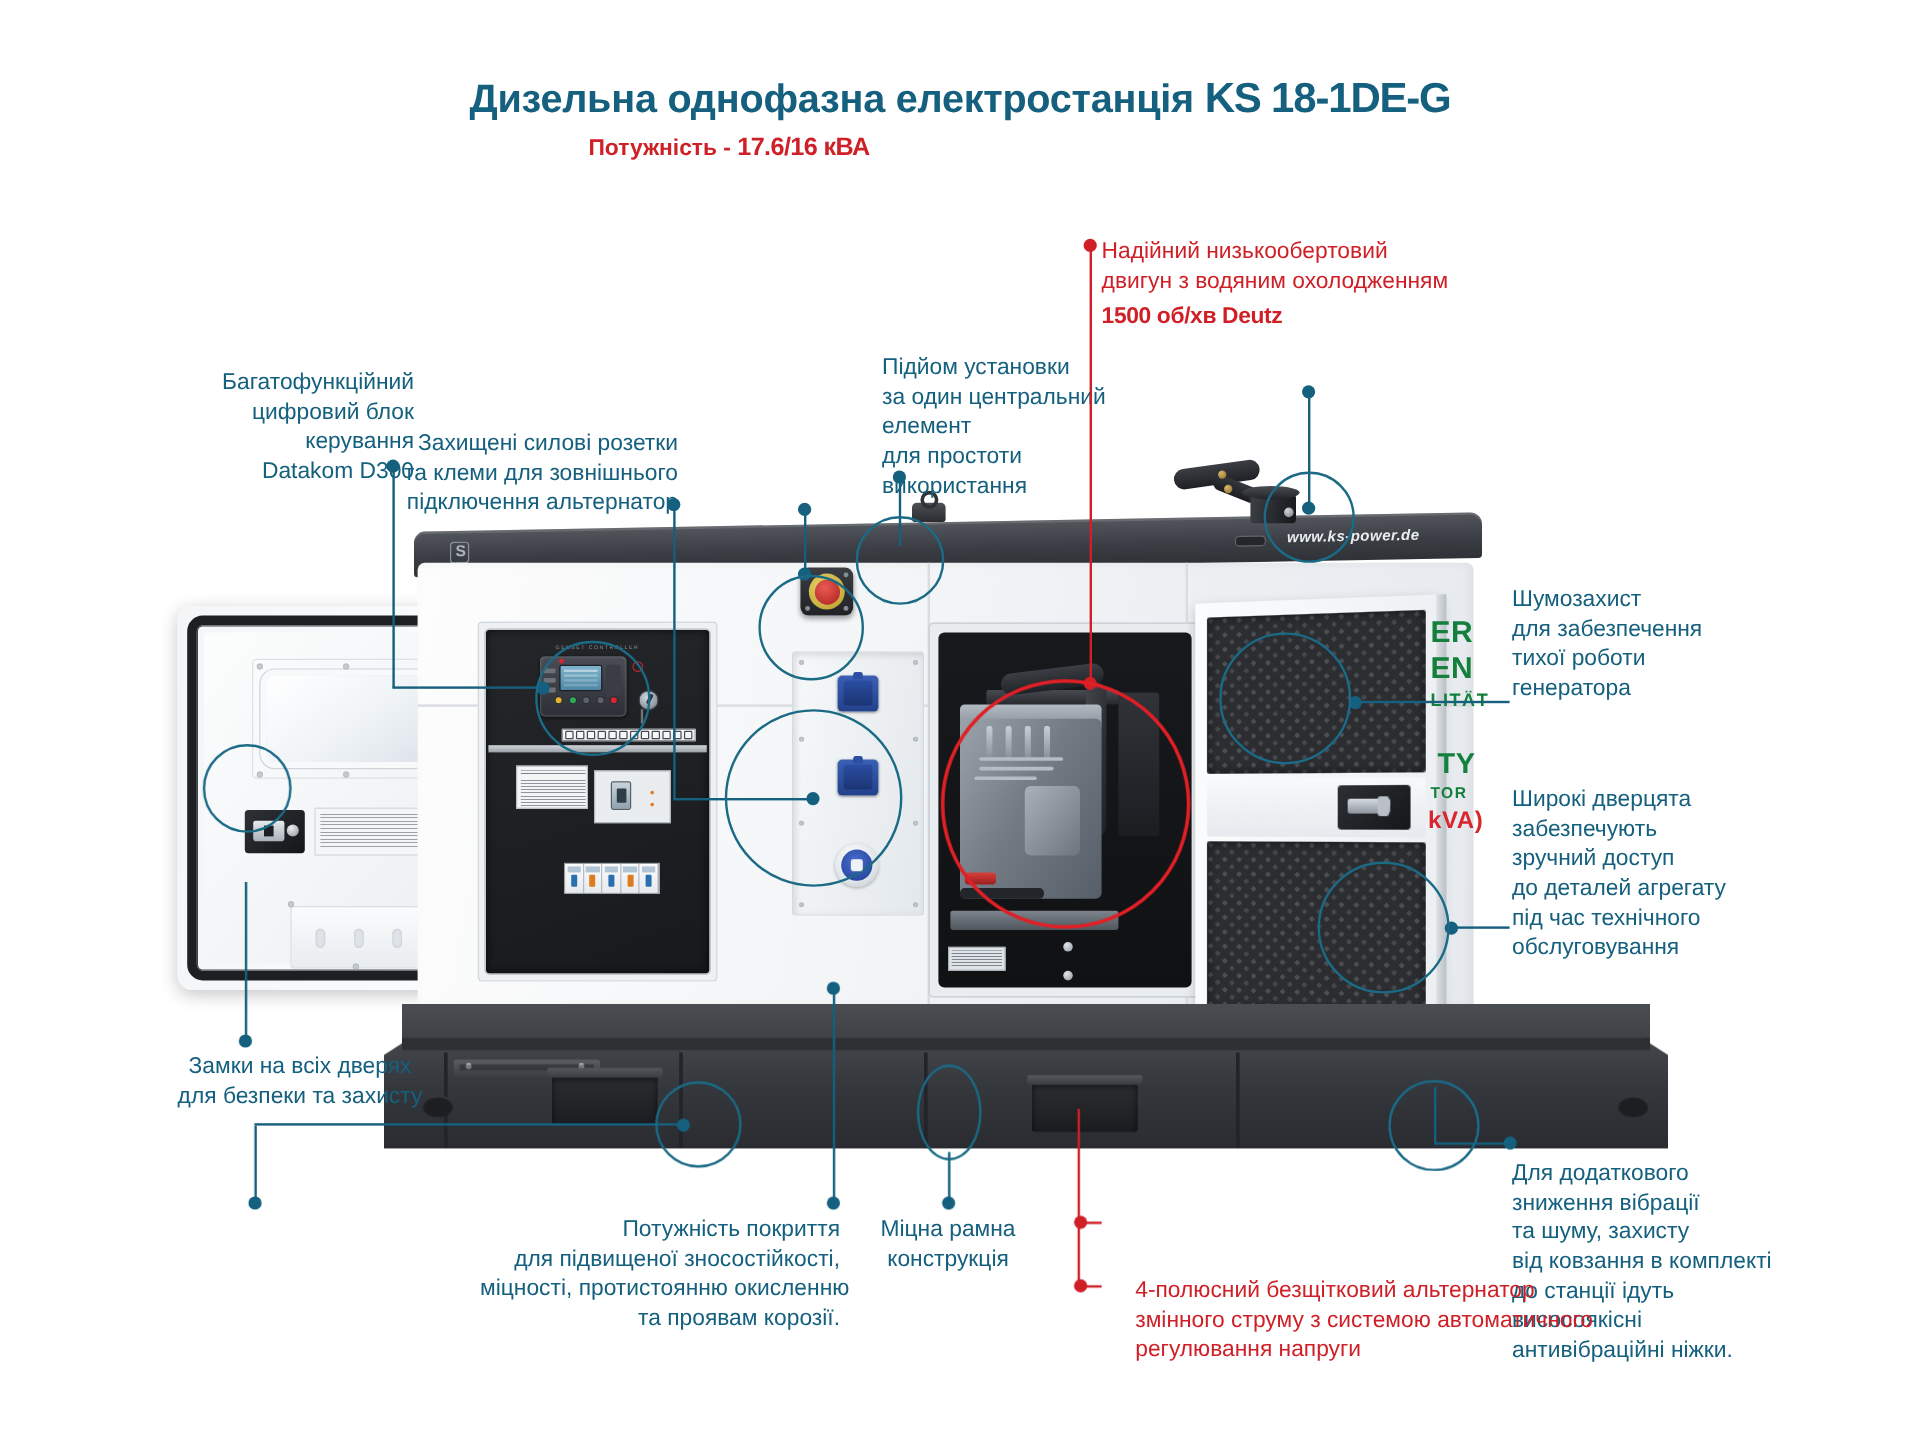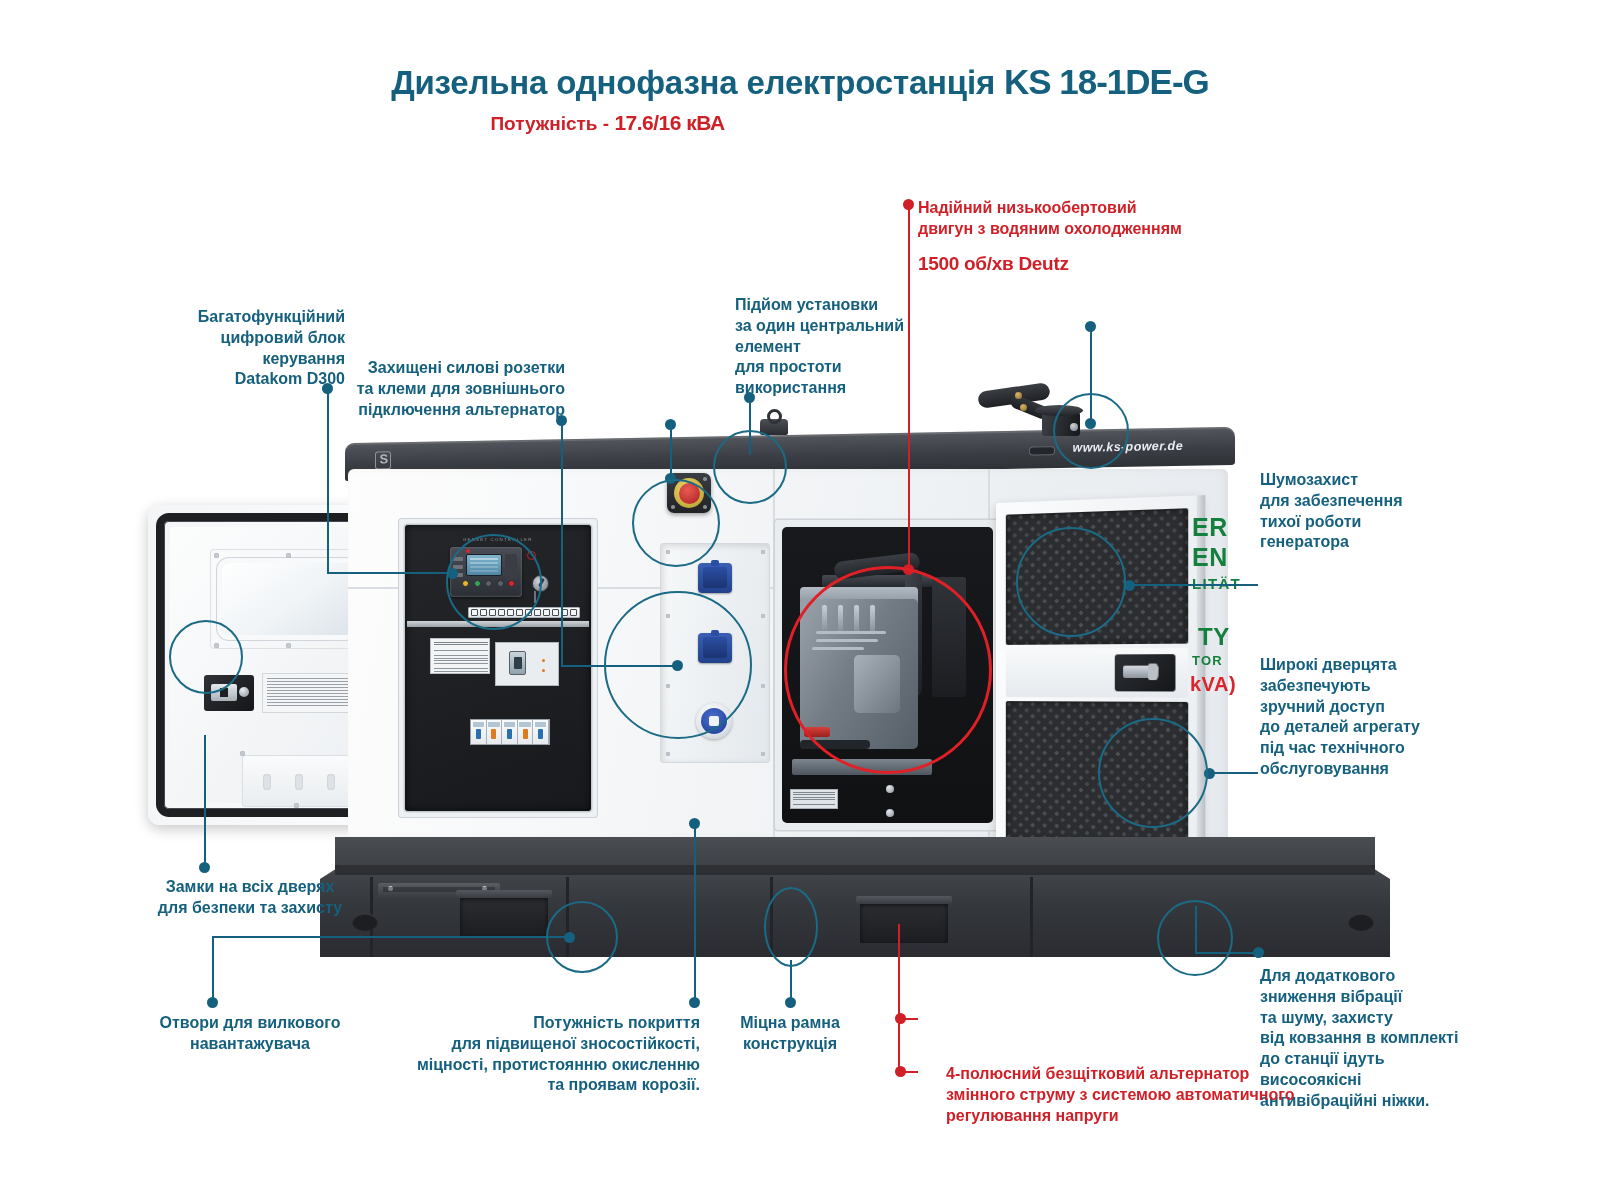--- a/index.html
+++ b/index.html
@@ -15,21 +15,21 @@
   .title-wrap { position:absolute; left:0; top:62px; width:1600px; text-align:center; }
   .title-main {
     font-size: 33px; font-weight: 700; color:#15607e; letter-spacing:-0.2px;
     font-family:"Liberation Sans", sans-serif; white-space:nowrap;
   }
   .title-model { font-weight:800; color:#15607e; font-size:35px; letter-spacing:-1px; }
   .subtitle { margin-top:9px; font-size:19px; color:#cf2027; font-weight:600; padding-right:385px;}
   .sub-val { font-weight:800; font-size:21px; letter-spacing:-0.5px;}
 
   
-  .cal { position:absolute; color:#15607e; font-size:16px; line-height:1.30; font-weight:700; white-space:pre; }
+  .cal { position:absolute; color:#15607e; font-size:19px; line-height:1.30; font-weight:400; white-space:pre; }
   .cal.red { color:#d01f26; }
   .cal.r { text-align:right; }
   .cal.l { text-align:left; }
   .cal.c { text-align:center; }
   .big-red { font-size:19px; font-weight:800; letter-spacing:-0.3px; }
 
   
   .ln { position:absolute; background:#15607e; }
   .ln.red { background:#d01f26; }
   .dot { position:absolute; width:11px; height:11px; border-radius:50%; background:#15607e; }
@@ -562,21 +562,21 @@
   <div class="dot red" style="left:903px; top:199px"></div>
   <div class="ln red" style="left:908px; top:205px; width:2px; height:365px;"></div>
   <div class="dot red" style="left:903px; top:564px"></div>
   <div class="ring red" style="left:784px; top:566px; width:208px; height:208px;"></div>
 
   <div class="dot" style="left:1085px; top:321px"></div>
   <div class="ln" style="left:1090px; top:327px; width:2px; height:96px;"></div>
   <div class="dot" style="left:1085px; top:418px"></div>
   <div class="ring" style="left:1053px; top:393px; width:76px; height:76px;"></div>
 
-  <div class="cal l" style="left:1260px; top:470px; width:200px;">Шумозахист
+  <div class="cal l" style="left:1260px; top:488px; width:200px;">Шумозахист
 для забезпечення
 тихої роботи
 генератора</div>
   <div class="ln" style="left:1130px; top:584px; width:128px; height:2px;"></div>
   <div class="dot" style="left:1124px; top:580px"></div>
   <div class="ring" style="left:1016px; top:527px; width:110px; height:110px;"></div>
 
   <div class="cal l" style="left:1260px; top:655px; width:215px;">Широкі дверцята
 забезпечують
 зручний доступ
@@ -598,22 +598,20 @@
   <div class="ln" style="left:1195px; top:952px; width:64px; height:2px;"></div>
   <div class="ln" style="left:1195px; top:906px; width:2px; height:47px;"></div>
   <div class="ring" style="left:1157px; top:900px; width:76px; height:76px;"></div>
 
   <div class="cal c" style="left:100px; top:877px; width:300px;">Замки на всіх дверях
 для безпеки та захисту</div>
   <div class="dot" style="left:199px; top:862px"></div>
   <div class="ln" style="left:204px; top:735px; width:2px; height:131px;"></div>
   <div class="ring" style="left:169px; top:620px; width:74px; height:74px;"></div>
 
-  <div class="cal c" style="left:100px; top:1013px; width:300px;">Отвори для вилкового
-навантажувача</div>
   <div class="dot" style="left:207px; top:997px"></div>
   <div class="ln" style="left:212px; top:938px; width:2px; height:62px;"></div>
   <div class="ln" style="left:212px; top:936px; width:358px; height:2px;"></div>
   <div class="dot" style="left:564px; top:932px"></div>
   <div class="ring" style="left:546px; top:901px; width:72px; height:72px;"></div>
 
   <div class="cal r" style="left:400px; top:1013px; width:300px;">Потужність покриття
 для підвищеної зносостійкості,
 міцності, протистоянню окисленню
 та проявам корозії.</div>

